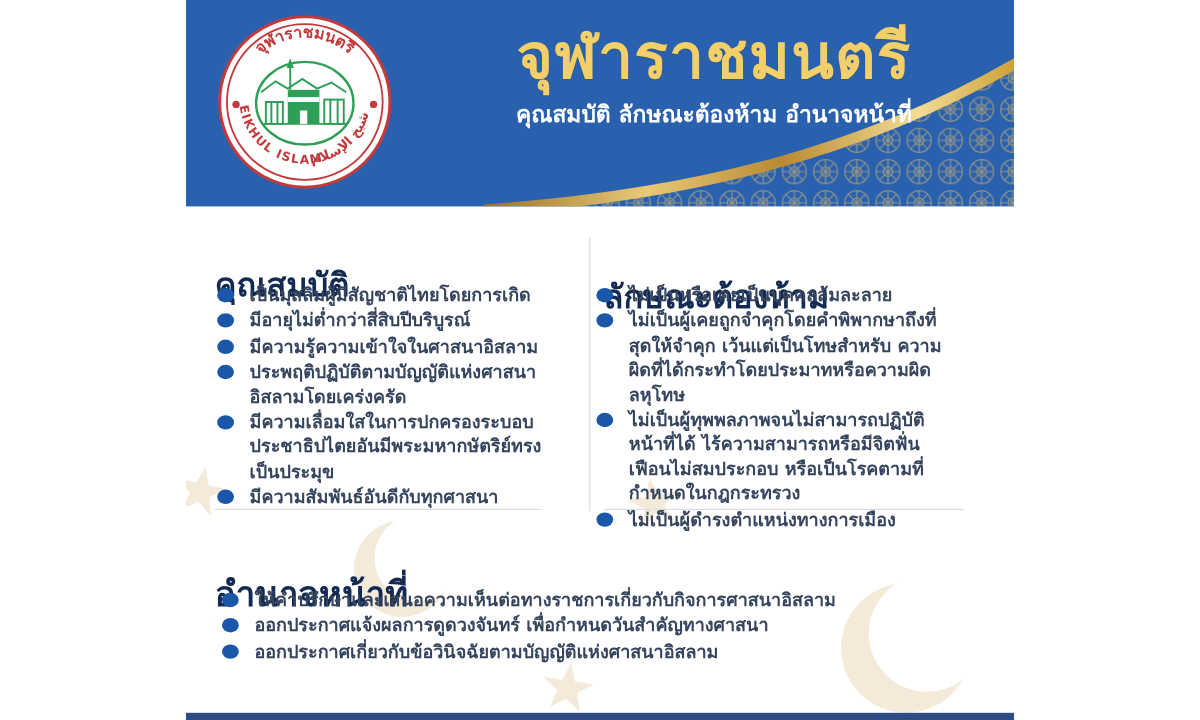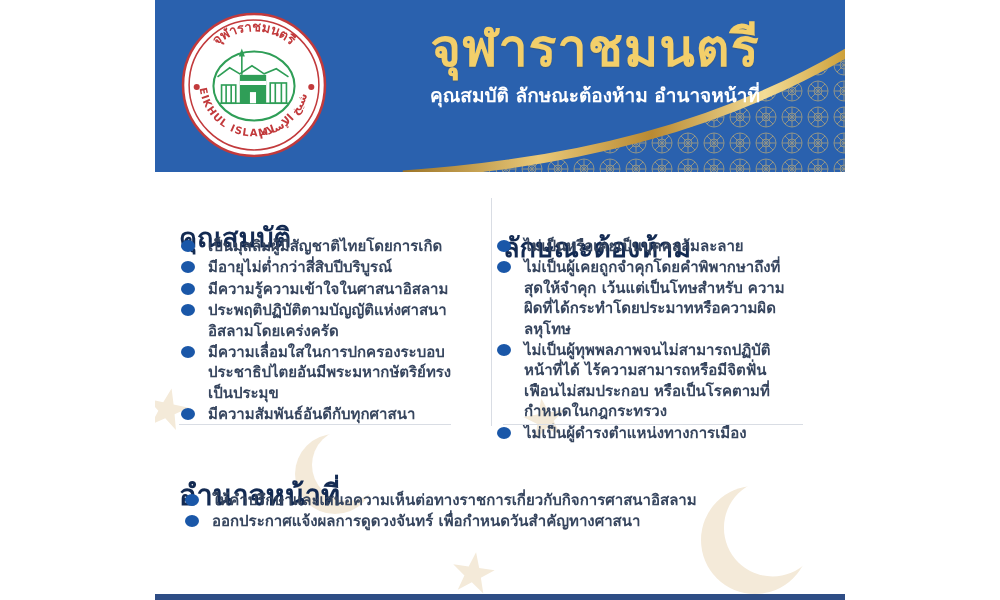--- a/index.html
+++ b/index.html
@@ -192,20 +192,24 @@
         <h2 class="sec-heading d-head">อำนาจหน้าที่</h2>
         <ul class="blist d-list">
           <li>
               <span class="dot"></span>
               <span>ให้คำปรึกษาและเสนอความเห็นต่อทางราชการเกี่ยวกับกิจการศาสนาอิสลาม</span>
             </li>
           <li>
               <span class="dot"></span>
               <span>ออกประกาศแจ้งผลการดูดวงจันทร์ เพื่อกำหนดวันสำคัญทางศาสนา</span>
             </li>
+          <li>
+              <span class="dot"></span>
+              <span>ออกประกาศเกี่ยวกับข้อวินิจฉัยตามบัญญัติแห่งศาสนาอิสลาม</span>
+            </li>
         </ul>
 
       </div>
     </main>
 
     <div class="bottom-bar"></div>
   </div>
 </div>
 
 </body></html>

